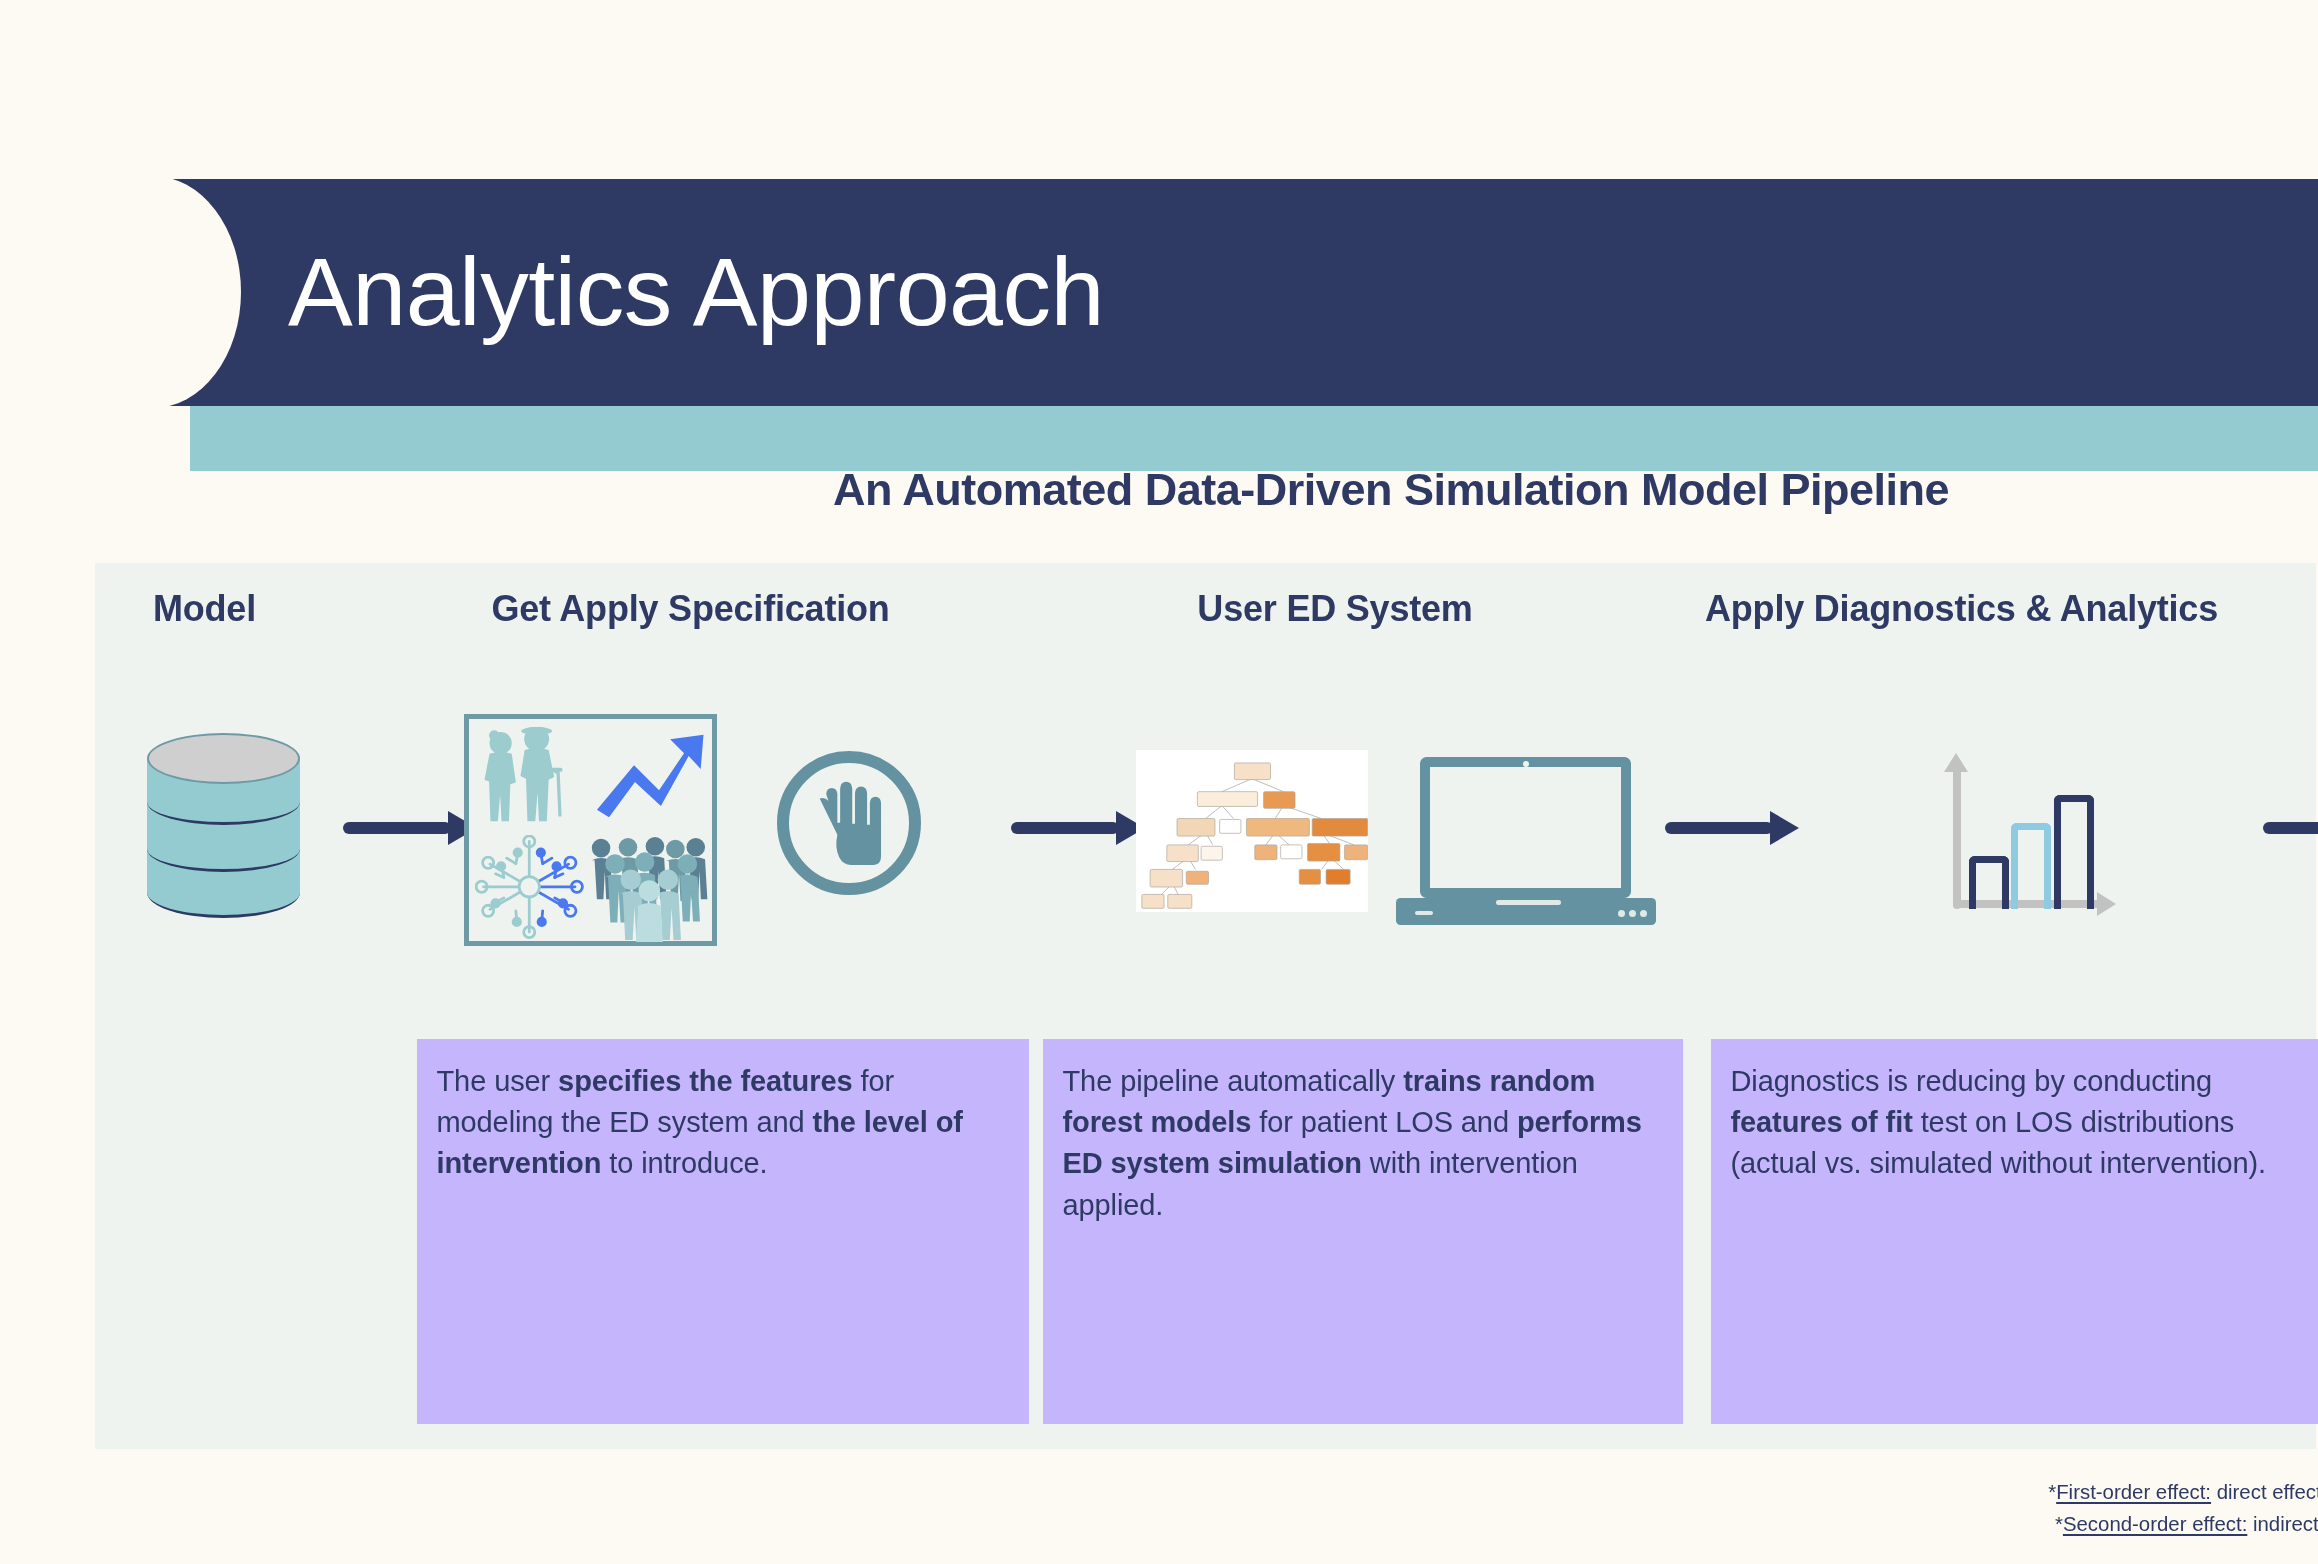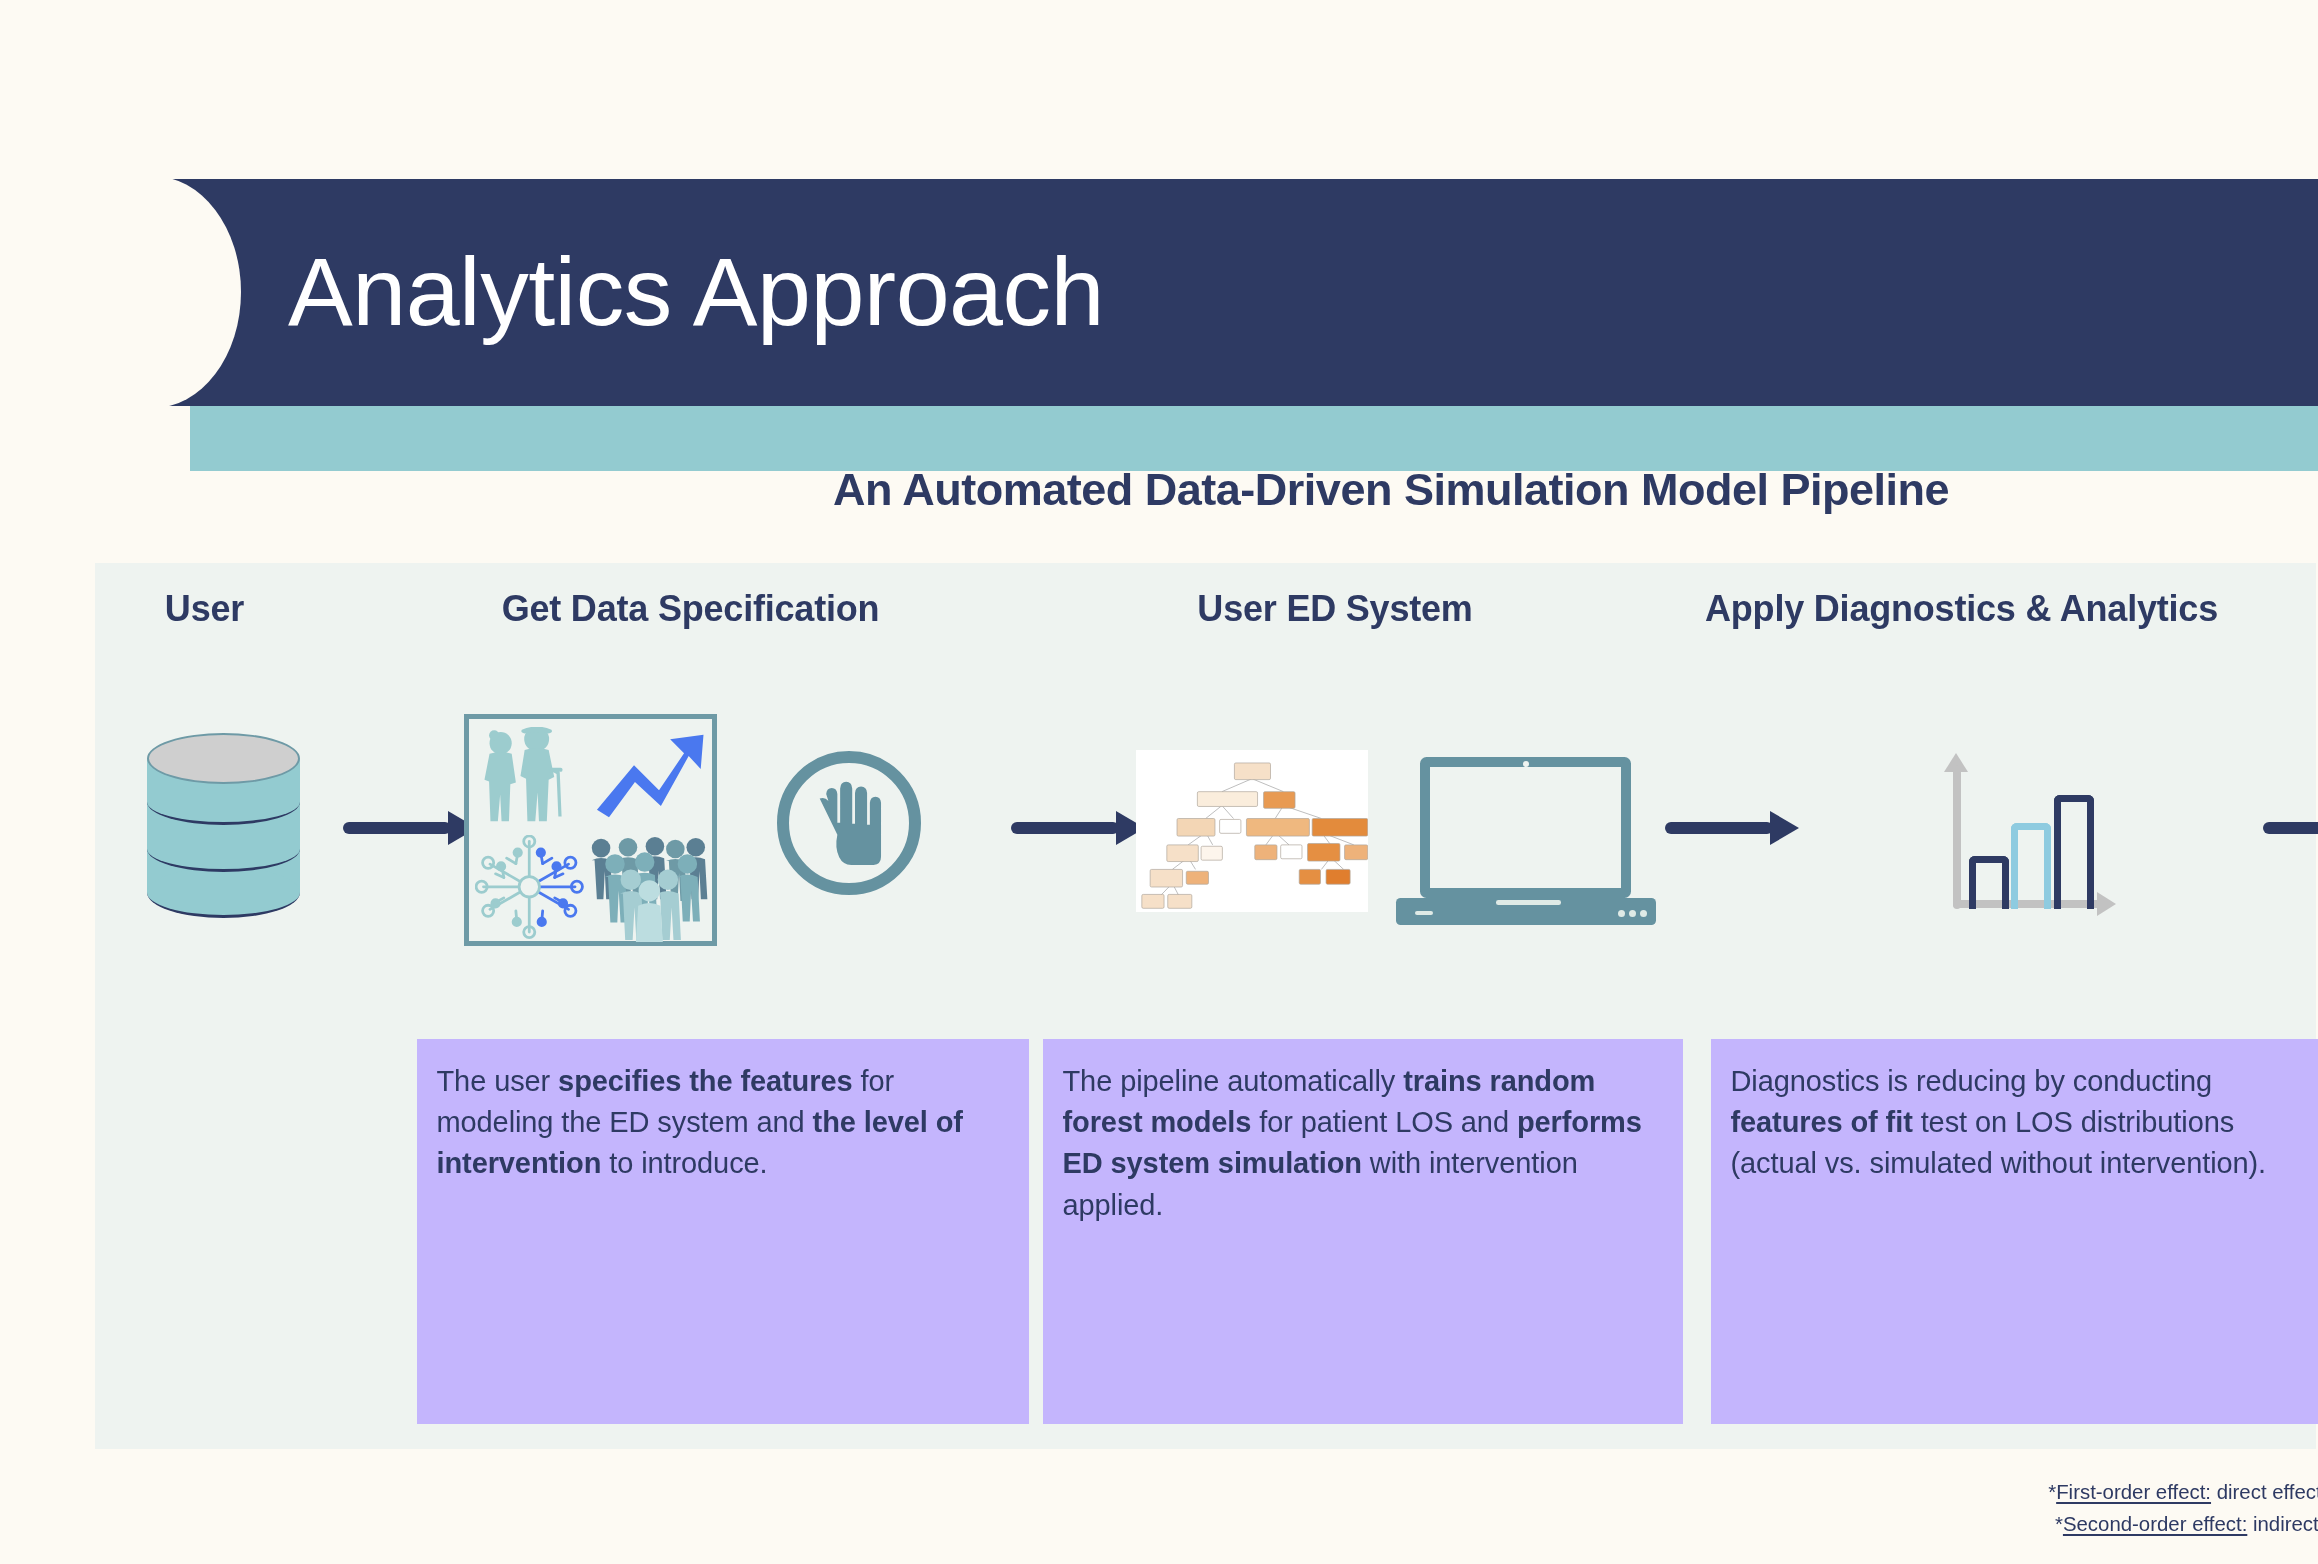--- a/index.html
+++ b/index.html
@@ -230,22 +230,22 @@
   <div id="banner-shadow"></div>
   <div id="banner-bar"></div>
   <div id="banner-notch"></div>
   <div id="banner-title">Analytics Approach</div>
 </div>
 
 <div id="subtitle">An Automated Data-Driven Simulation Model Pipeline</div>
 
 <div id="pipeline-panel"></div>
 
-<div class="step-header" id="hdr-data">User</div>
-<div class="step-header" id="hdr-spec">Get Data Specification</div>
+<div class="step-header" id="hdr-data">Model</div>
+<div class="step-header" id="hdr-spec">Get Apply Specification</div>
 <div class="step-header" id="hdr-model">User ED System</div>
 <div class="step-header" id="hdr-diag">Apply Diagnostics &amp; Analytics</div>
 <div class="step-header" id="hdr-impact">Impact</div>
 
 <div class="icon-slot" id="icon-database">
   <div class="db-body"></div>
   <div class="db-bottom"></div>
   <div class="db-ring r1"></div>
   <div class="db-ring r2"></div>
   <div class="db-top"></div>

